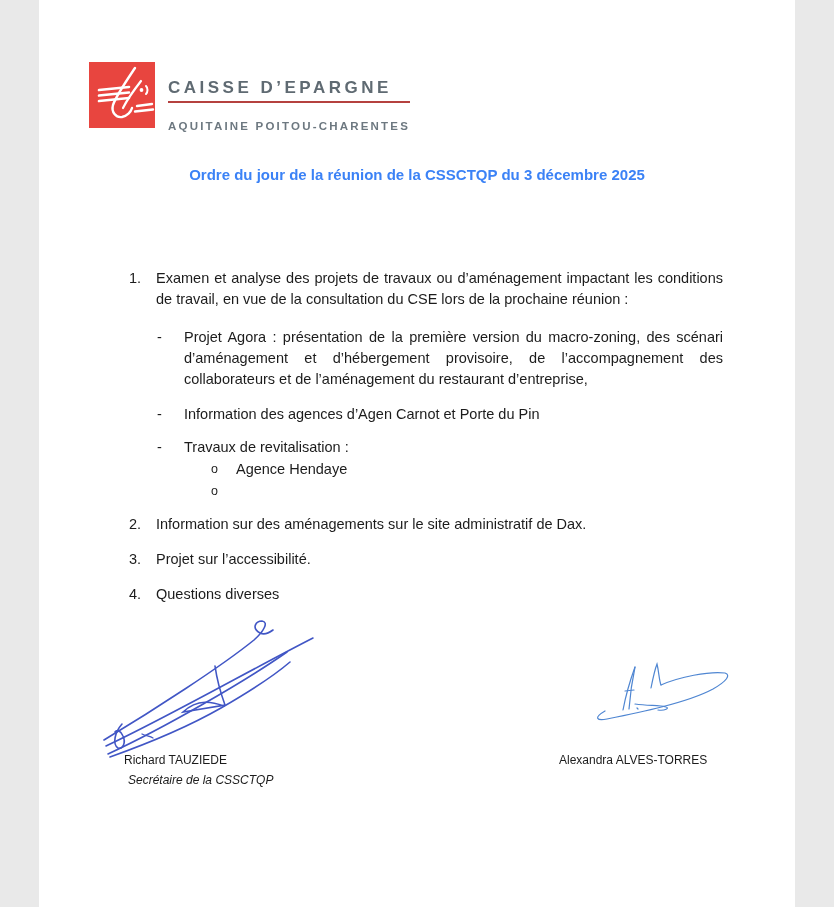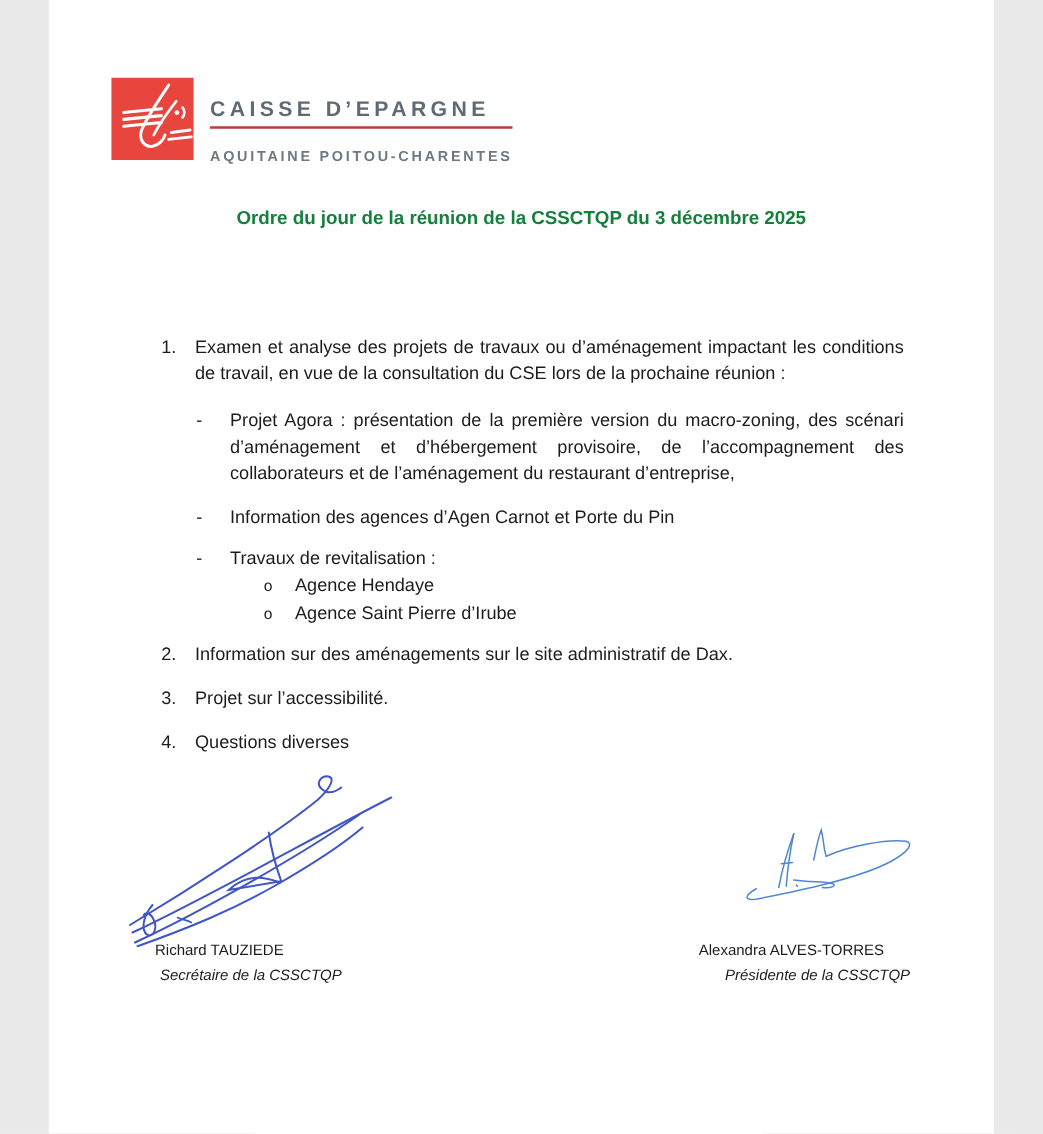--- a/index.html
+++ b/index.html
@@ -18,21 +18,21 @@
     color:#5f6a72; border-bottom:2px solid #b5413f; padding-bottom:3px;
     white-space:nowrap;
   }
   .brand-region {
     font-size:11.5px; font-weight:bold; letter-spacing:2.2px;
     color:#6d7880; margin-top:17px; white-space:nowrap;
   }
   
   .doc-title {
     position:absolute; top:166px; left:0; width:100%;
-    text-align:center; font-size:15px; font-weight:bold; color:#15803d;
+    text-align:center; font-size:15px; font-weight:bold; color:#3b82f6;
   }
   
   .agenda { position:absolute; top:268px; left:90px; right:72px; font-size:14.5px; line-height:21px; }
   .row { display:flex; }
   .num { width:27px; flex:none; }
   .txt { flex:1; text-align:justify; }
   .sub { margin-left:28px; }
   .dash { width:27px; flex:none; }
   .oo-row { display:flex; margin-left:27px; line-height:22px; }
   .omark { width:25px; flex:none; font-size:12.5px; }
@@ -98,21 +98,20 @@
     <div class="row sub">
       <span class="dash">-</span>
       <span class="txt">
         <span>Travaux de revitalisation :</span>
         <span class="oo-row">
           <span class="omark">o</span>
           <span>Agence Hendaye</span>
         </span>
         <span class="oo-row">
           <span class="omark">o</span>
-          <span>Agence Saint Pierre d’Irube</span>
         </span>
       </span>
     </div>
 
     <div style="height:12px"></div>
 
     <div class="row mb14">
       <span class="num">2.</span>
       <span class="txt">Information sur des aménagements sur le site administratif de Dax.</span>
     </div>
@@ -156,16 +155,15 @@
     </svg>
   </div>
 
   <div class="sig-block sig-left-text">
     <div class="sig-name-left">Richard TAUZIEDE</div>
     <div class="sig-role">Secrétaire de la CSSCTQP</div>
   </div>
 
   <div class="sig-block sig-right-text">
     <div>Alexandra ALVES-TORRES</div>
-    <div class="sig-role">Présidente de la CSSCTQP</div>
   </div>
 
 </div>
 
 </body></html>

